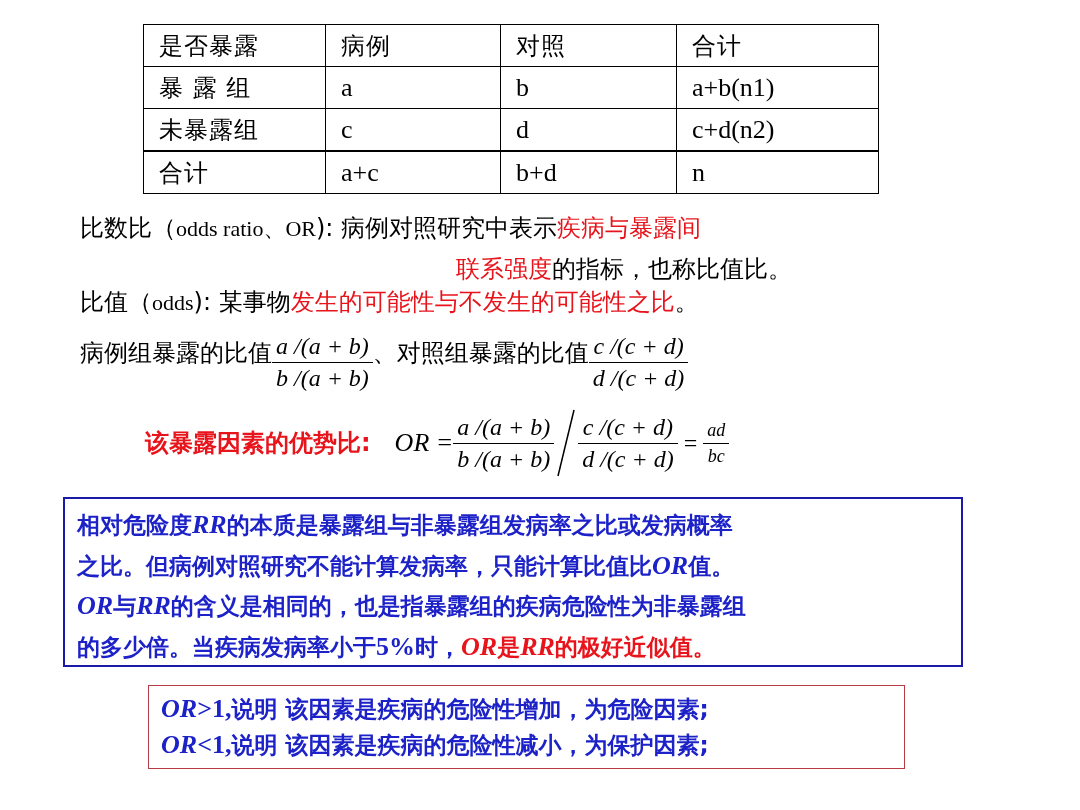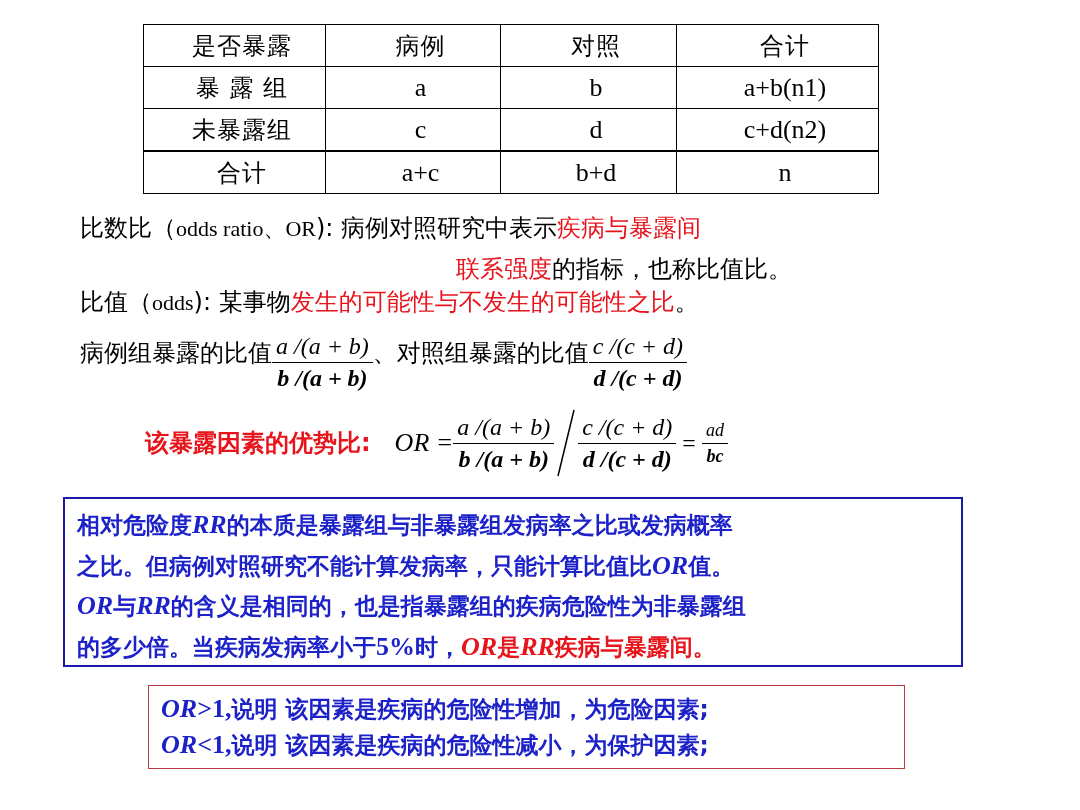--- a/index.html
+++ b/index.html
@@ -7,34 +7,34 @@
     width: 1080px; height: 810px; background: #ffffff; position: relative; overflow: hidden;
     font-family: "DejaVu Serif", "Liberation Serif", serif; color: #000;
   }
   .abs { position: absolute; }
   table.grid {
     position: absolute; left: 143px; top: 24px; border-collapse: collapse;
     font-size: 26px;
   }
   table.grid td {
     border: 1px solid #000; height: 41px; padding: 0 0 0 15px; vertical-align: middle;
-    font-family: "Liberation Serif", "DejaVu Serif", serif; white-space: nowrap; text-align: center;
+    font-family: "Liberation Serif", "DejaVu Serif", serif; white-space: nowrap;
   }
   table.grid td.zh { font-family: "DejaVu Sans", sans-serif; font-size: 24px; letter-spacing: 1px; }
   table.grid tr.last td { border-top: 2px solid #000; }
   table.grid td.c0 { width: 166px; }
   table.grid td.c1 { width: 159px; }
   table.grid td.c2 { width: 160px; }
   table.grid td.c3 { width: 186px; }
   .line { font-size: 24px; white-space: nowrap; font-family: "DejaVu Sans", sans-serif; }
   .line .lat { font-family: "Liberation Serif", serif; font-size: 22px; }
   .red { color: #e8141c; }
   .frac { display: inline-block; vertical-align: middle; text-align: center; font-family: "Liberation Serif", serif; font-style: italic; font-size: 24px; }
   .frac .num { display: block; border-bottom: 1.5px solid #000; padding: 0 4px 2px; }
-  .frac .den { display: block; padding: 2px 4px 0; font-weight: bold; }
+  .frac .den { display: block; padding: 2px 4px 0; }
   .boxblue {
     position: absolute; left: 63px; top: 497px; width: 900px; height: 170px;
     border: 2px solid #1a1aa8; box-sizing: border-box;
     padding: 6px 0 0 12px; font-family: "DejaVu Sans", sans-serif; font-weight: bold; color: #1c22c8; font-size: 23px; line-height: 39.5px;
   }
   .boxred {
     position: absolute; left: 148px; top: 685px; width: 757px; height: 84px;
     border: 1.5px solid #b83a44; box-sizing: border-box;
     padding: 5px 0 0 12px; font-family: "DejaVu Sans", sans-serif; font-weight: bold; color: #1c22c8; font-size: 23px; line-height: 35px;
   }
@@ -116,19 +116,19 @@
   <span class="frac" style="font-size:18px;">
     <span class="num">ad</span>
     <span class="den">bc</span>
   </span>
 </div>
 
 <div class="boxblue">
   <div><span>相对危险度</span><span class="it">RR</span><span>的本质是暴露组与非暴露组发病率之比或发病概率</span></div>
   <div><span>之比。但病例对照研究不能计算发病率，只能计算比值比</span><span class="it">OR</span><span>值。</span></div>
   <div><span class="it">OR</span><span>与</span><span class="it">RR</span><span>的含义是相同的，也是指暴露组的疾病危险性为非暴露组</span></div>
-  <div><span>的多少倍。当疾病发病率小于</span><span class="bn">5%</span><span>时，</span><span class="it red">OR</span><span class="red">是</span><span class="it red">RR</span><span class="red">疾病与暴露间。</span></div>
+  <div><span>的多少倍。当疾病发病率小于</span><span class="bn">5%</span><span>时，</span><span class="it red">OR</span><span class="red">是</span><span class="it red">RR</span><span class="red">的极好近似值。</span></div>
 </div>
 
 <div class="boxred">
   <div><span class="it">OR</span><span class="bn">&gt;1,</span><span>说明 该因素是疾病的危险性增加，为危险因素;</span></div>
   <div><span class="it">OR</span><span class="bn">&lt;1,</span><span>说明 该因素是疾病的危险性减小，为保护因素;</span></div>
 </div>
 
 </body></html>

